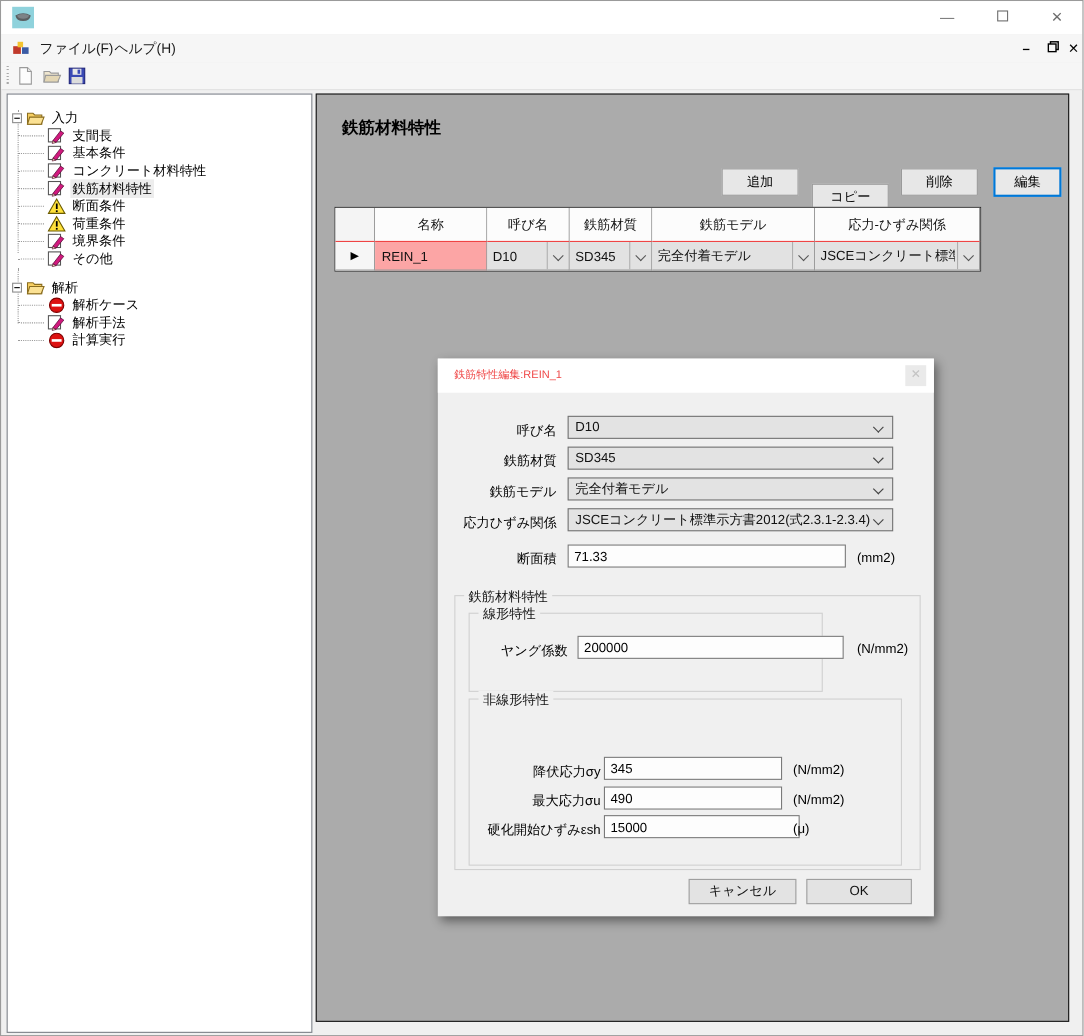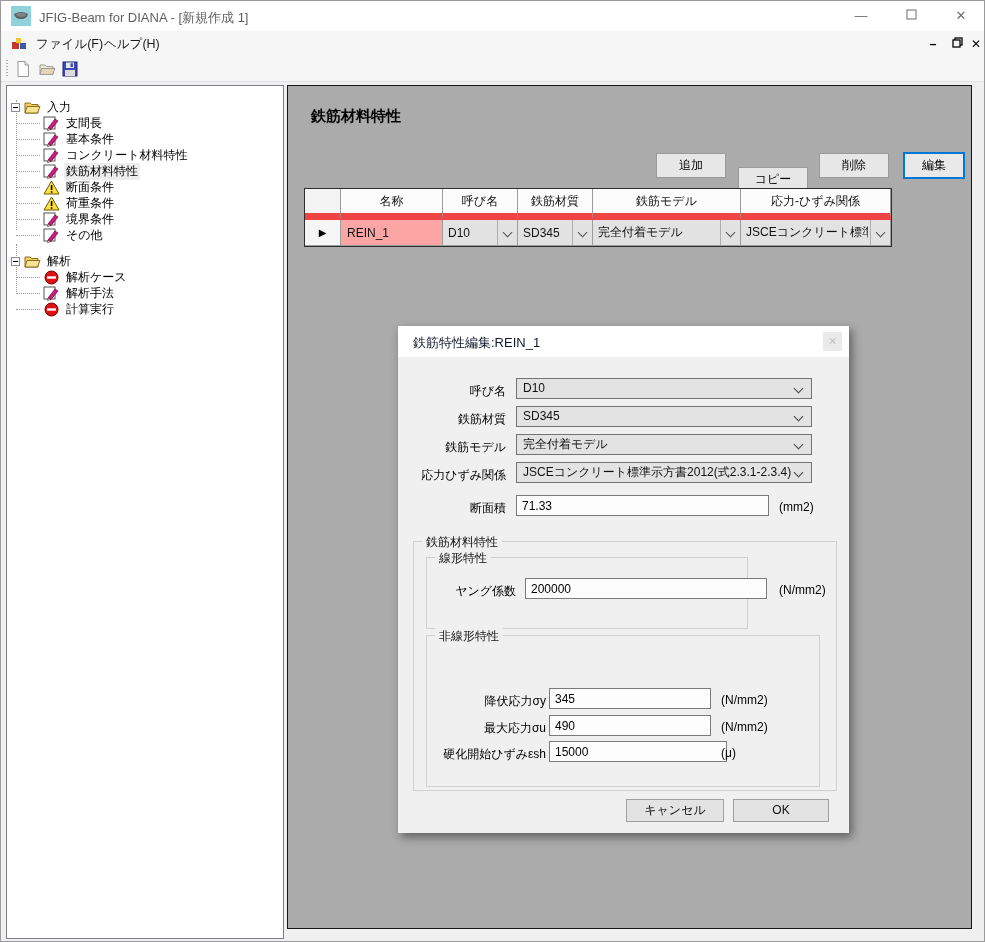--- a/index.html
+++ b/index.html
@@ -54,35 +54,35 @@
   .ws-title { position:absolute; left:23px; top:21px; font-size:15px; font-weight:bold; color:#000; }
   .act-btn { position:absolute; top:67px; width:70px; height:25px; background:#e7e7e7; border:1px solid #9a9a9a;
              font-size:12px; text-align:center; line-height:23px; color:#000; cursor:default; }
   .btn-add { left:368px; } .btn-copy { left:450px;margin-top:14px; } .btn-del { left:531px; }
   .btn-edit { left:615px; top:66px; width:62px; height:27px; border:2px solid #0078d7; line-height:23px; background:#e9e9e9; }
 
   
   .grid { position:absolute; left:16px; top:102px; width:588px; border:1px solid #2e2e2e; background:#fff;
           display:grid; grid-template-columns:36px 102px 75px 75px 148px 150px; grid-template-rows:31px 26px; }
   .gcell { border-right:1px solid #9c9c9c; border-bottom:1px solid #9c9c9c; display:flex; align-items:center; overflow:hidden; }
-  .ghead { justify-content:center; background:#fcfcfc; border-bottom:7px solid #ef4444; font-size:12px; }
+  .ghead { justify-content:center; background:#fcfcfc; border-bottom:1px solid #ef4444; font-size:12px; }
   .gcorner { background:#f4f4f4; }
   .gsel { background:#f6f6f6; justify-content:center; font-size:10px; color:#000; }
   .gname { background:#fca5a5; padding-left:6px; }
   .gcombo { position:relative; background:#e2e2e2; padding-left:5px; font-size:12px; }
   .gcombo::before { content:""; position:absolute; right:19px; top:0; bottom:0; border-left:1px solid #aeaeae; }
   .gcombo::after { content:""; position:absolute; right:6px; top:9px; width:6px; height:6px;
                    border-right:1.4px solid #555; border-bottom:1.4px solid #555; transform:rotate(45deg); }
   .gcombo .txtclip { white-space:nowrap; overflow:hidden; max-width:calc(100% - 22px); }
 
   
   .dialog { position:absolute; left:397px; top:325px; width:451px; height:507px; background:#f0f0f0;
             box-shadow:3px 4px 9px rgba(0,0,0,0.45); }
   .dlg-titlebar { position:absolute; left:0; top:0; width:100%; height:31px; background:#ffffff; }
-  .dlg-title { position:absolute; left:15px; top:8px; font-size:13px; color:#0f172a; }
+  .dlg-title { position:absolute; left:15px; top:8px; font-size:10px; color:#ef4444; }
   .dlg-close { position:absolute; left:425px; top:6px; width:19px; height:19px; background:#eaeaea;
                color:#c4c4c4; font-size:11px; text-align:center; line-height:19px; }
   .dlg-label { position:absolute; left:0; width:108px; text-align:right; font-size:12px; color:#000; }
   .cmb { position:absolute; left:118px; width:296px; height:21px; background:#e3e3e3; border:1px solid #737373;
          font-size:12px; line-height:19px; padding-left:6px; white-space:nowrap; }
   .cmb::after { content:""; position:absolute; right:9px; top:6px; width:6px; height:6px;
                 border-right:1.4px solid #444; border-bottom:1.4px solid #444; transform:rotate(45deg); }
   .txtin { position:absolute; height:21px; background:#fdfdfd; border:1px solid #7a7a7a; font-size:12px;
            padding:0 5px; font-family:"Liberation Sans","DejaVu Sans",sans-serif; color:#000; }
   .unit { position:absolute; font-size:12px; color:#000; }
@@ -101,21 +101,20 @@
 <body>
 
 <div id="window">
 
   <div class="titlebar">
     <svg class="app-icon" viewBox="0 0 20 20">
       <rect x="0" y="0" width="20" height="20" fill="#8fd2dc"></rect>
       <path d="M3 8 Q10 4 17 8 Q16 13 10 13 Q4 13 3 8 Z" fill="#5a5f62"></path>
       <path d="M4.5 8 Q10 5.5 15.5 8 Q14.5 11 10 11 Q5.5 11 4.5 8 Z" fill="#7d8387"></path>
     </svg>
-    <span class="title-text">JFIG-Beam for DIANA - [新規作成 1]</span>
     <span class="wc wc-min">—</span>
     <span class="wc wc-max">
       <svg width="11" height="11" viewBox="0 0 11 11">
           <rect x="1" y="1" width="9" height="9" fill="none" stroke="#6d6d6d"></rect>
         </svg>
     </span>
     <span class="wc wc-close">✕</span>
   </div>
 
   <div class="menubar">

